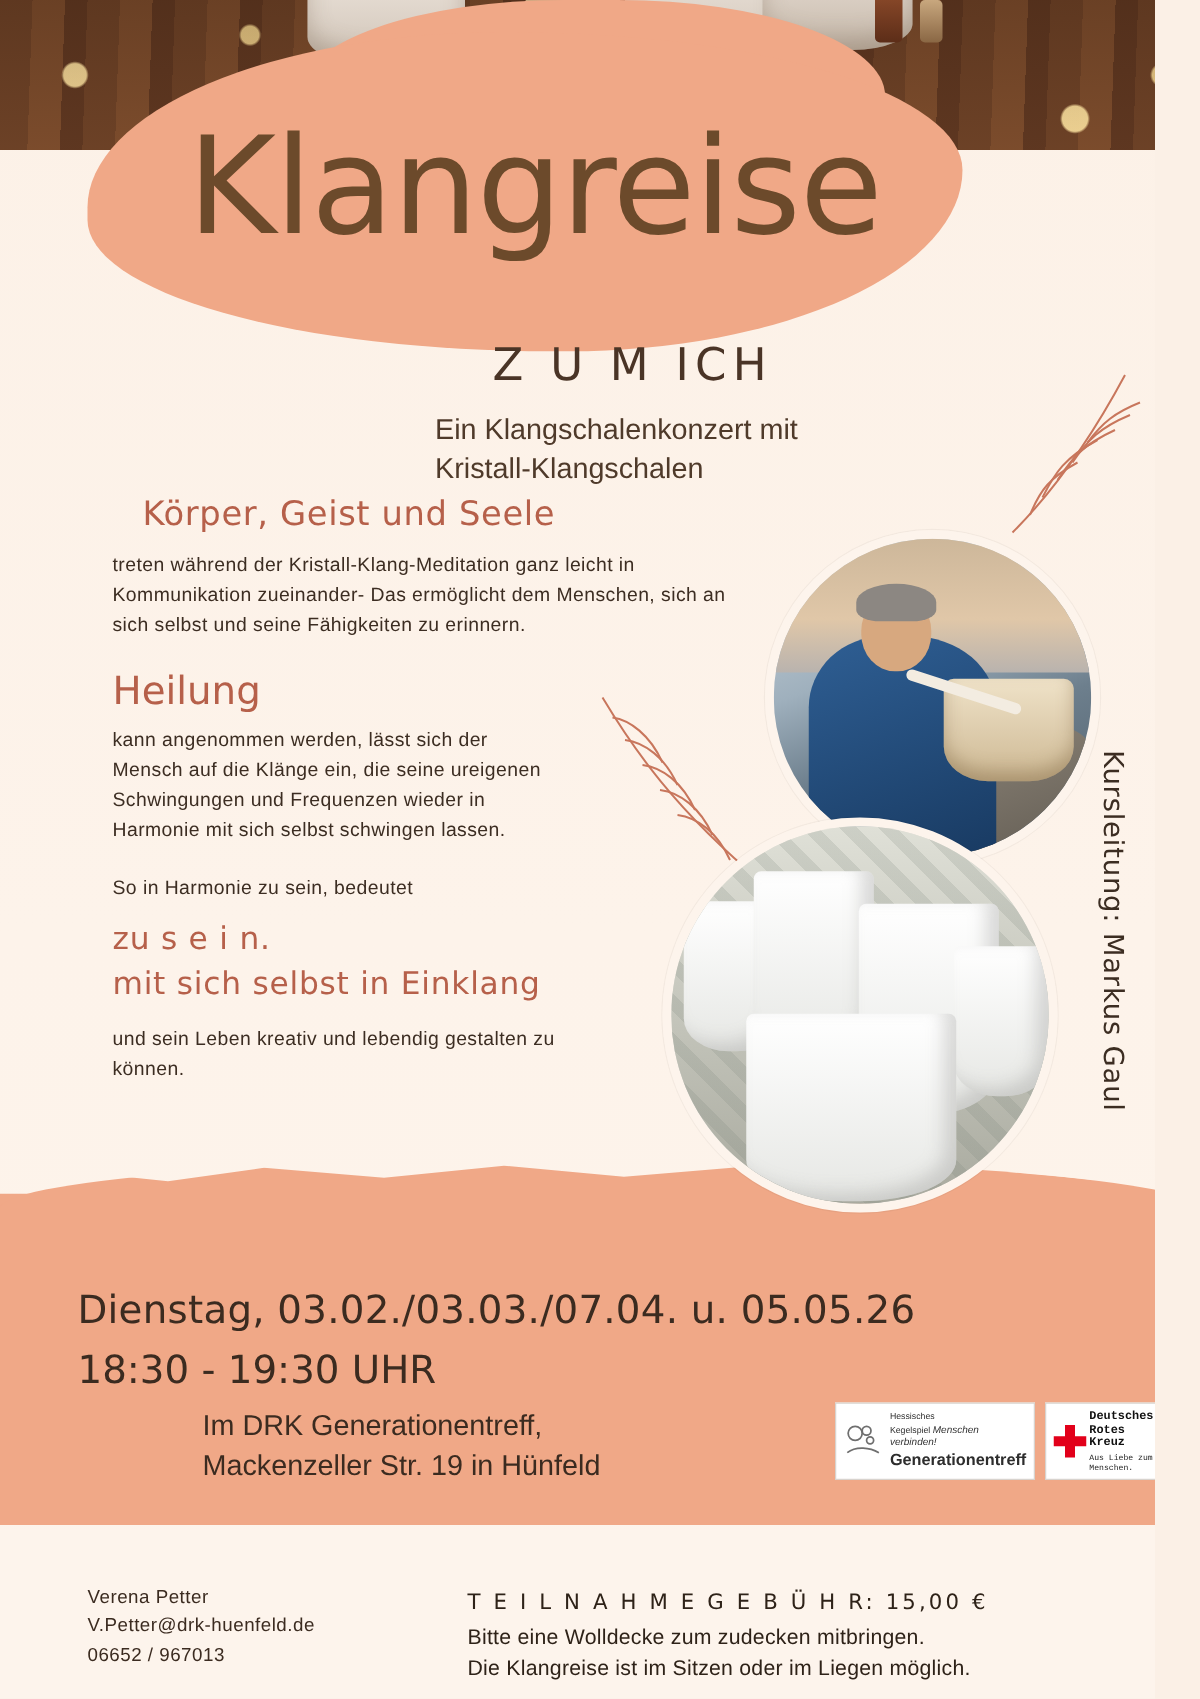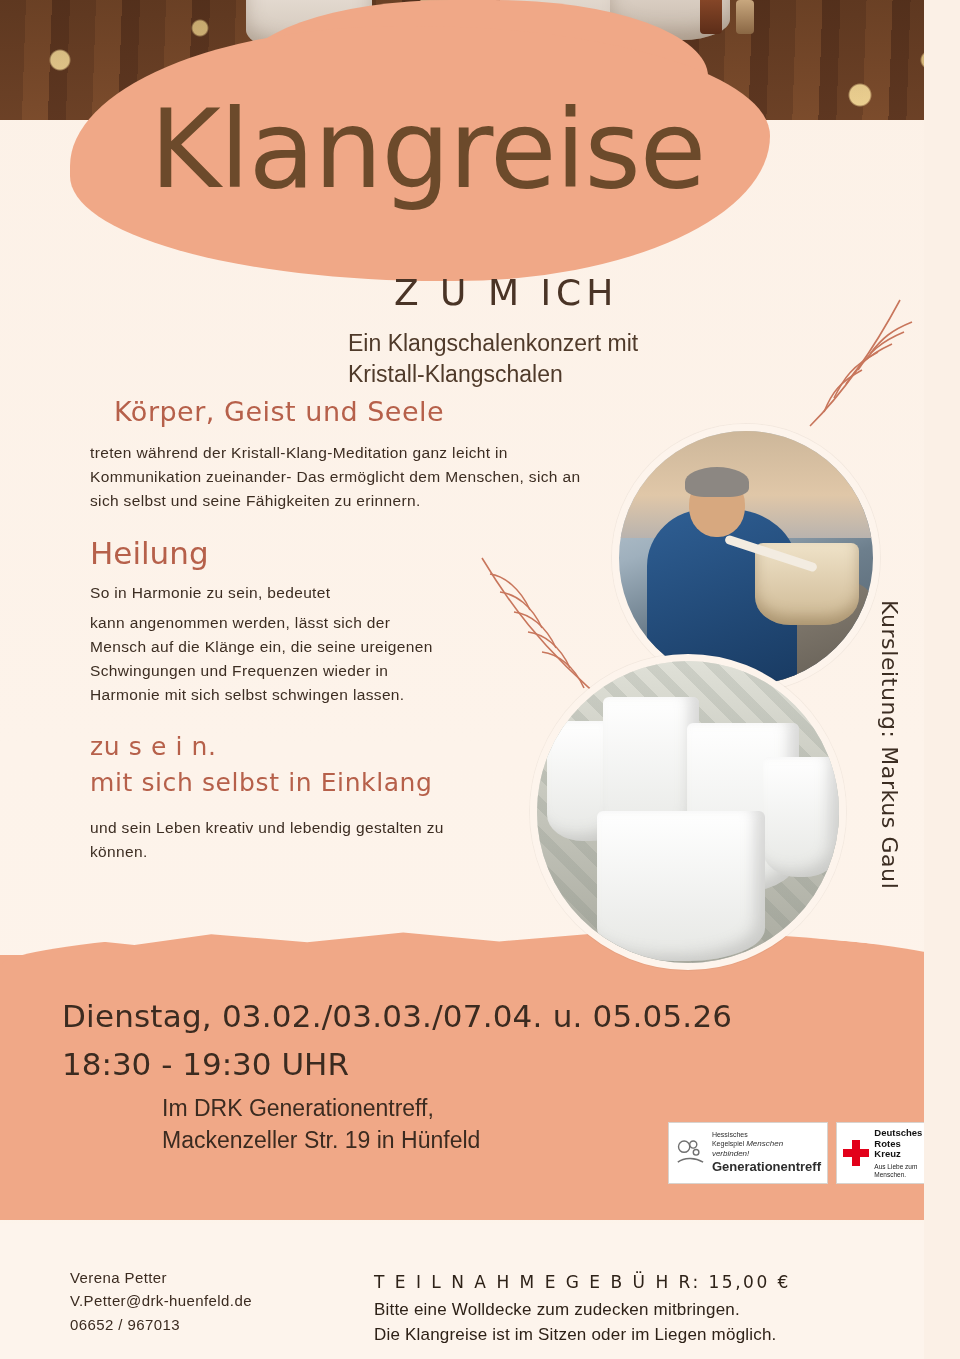--- a/index.html
+++ b/index.html
@@ -242,20 +242,21 @@
     border-radius: 50% 50% 0 0 / 100% 100% 0 0;
     clip-path: polygon(0 40%,6% 25%,14% 45%,22% 18%,32% 38%,42% 14%,52% 36%,62% 16%,72% 40%,82% 20%,91% 42%,100% 24%,100% 100%,0 100%);
   }
   .band-inner { position: absolute; z-index: 6; left: 62px; top: 998px; width: 840px; }
   .date-line {
     font-size: 31px;
     color: #3b2b20;
     letter-spacing: .2px;
     margin-bottom: 12px;
     font-family: "DejaVu Sans", sans-serif;
+    margin-top: 32px;
   }
   .time-line {
     font-size: 31px;
     color: #3b2b20;
     margin: 0 0 10px 0;
     font-family: "DejaVu Sans", sans-serif;
   }
   .venue {
     font-size: 23px;
     line-height: 1.4;
@@ -276,21 +277,21 @@
   .logo-gen { width: 160px; height: 62px; }
   .gen-mark { width: 42px; height: 40px; display: block; }
   .gen-text { font-size: 7px; color: #2d2d2d; line-height: 1.15; }
   .gen-text .big { font-size: 13px; font-weight: bold; display: block; margin-top: 2px; }
   .gen-text .script { font-size: 8px; font-style: italic; color: #333; }
   .logo-drk { width: 120px; height: 62px; }
   .drk-cross { width: 26px; height: 26px; position: relative; }
   .drk-cross i { position: absolute; background: #e2001a; }
   .drk-cross i.h { left: 0; top: 9px; width: 26px; height: 8px; }
   .drk-cross i.v { left: 9px; top: 0; width: 8px; height: 26px; }
-  .drk-text { font-size: 9.5px; font-weight: bold; line-height: 1.15; color: #111; }
+  .drk-text { font-size: 9.5px; font-weight: bold; line-height: 1.15; color: #111; font-family: Liberation Mono, monospace; }
   .drk-sub { font-size: 6.5px; font-weight: normal; color: #222; margin-top: 3px; }
 
   
   .footer { position: absolute; z-index: 6; left: 0; top: 1224px; width: 960px; height: 135px; background: #fdf4ec; }
   .anmeldung-title {
     position: absolute; left: 68px; top: 1226px; z-index: 7;
     font-size: 27px; letter-spacing: 6px; color: #3b2b20;
     font-family: "DejaVu Sans", sans-serif;
   }
   .anmeldung-lines {
@@ -350,22 +351,22 @@
       <path d="M58 84 C74 86 90 98 100 120"></path>
       <path d="M72 104 C88 106 104 118 114 140"></path>
       <path d="M20 26 C34 28 50 40 60 62"></path>
     </g>
   </svg>
 
   <div class="col-left">
     <div class="h-accent indent">Körper, Geist und  Seele</div>
     <div class="para">treten während der Kristall-Klang-Meditation ganz leicht in Kommunikation zueinander- Das ermöglicht dem Menschen, sich an sich selbst und seine Fähigkeiten zu erinnern.</div>
     <div class="h-accent2">Heilung</div>
+    <div class="para" style="width:360px;">kann angenommen werden, lässt sich der Mensch auf die Klänge ein, die seine ureigenen Schwingungen und Frequenzen wieder in Harmonie mit sich selbst schwingen lassen.</div>
     <div class="para" style="margin-bottom:6px;">So in Harmonie zu sein,  bedeutet</div>
-    <div class="para" style="width:360px;">kann angenommen werden, lässt sich der Mensch auf die Klänge ein, die seine ureigenen Schwingungen und Frequenzen wieder in Harmonie mit sich selbst schwingen lassen.</div>
     <div class="big-accent">
       <div>zu s e i n.</div>
       <div>mit sich selbst in Einklang</div>
     </div>
     <div class="para" style="width:400px;">und sein Leben kreativ und lebendig gestalten zu können.</div>
   </div>
 
   <div class="circle top">
     <div class="sky"></div>
     <div class="rock"></div>

